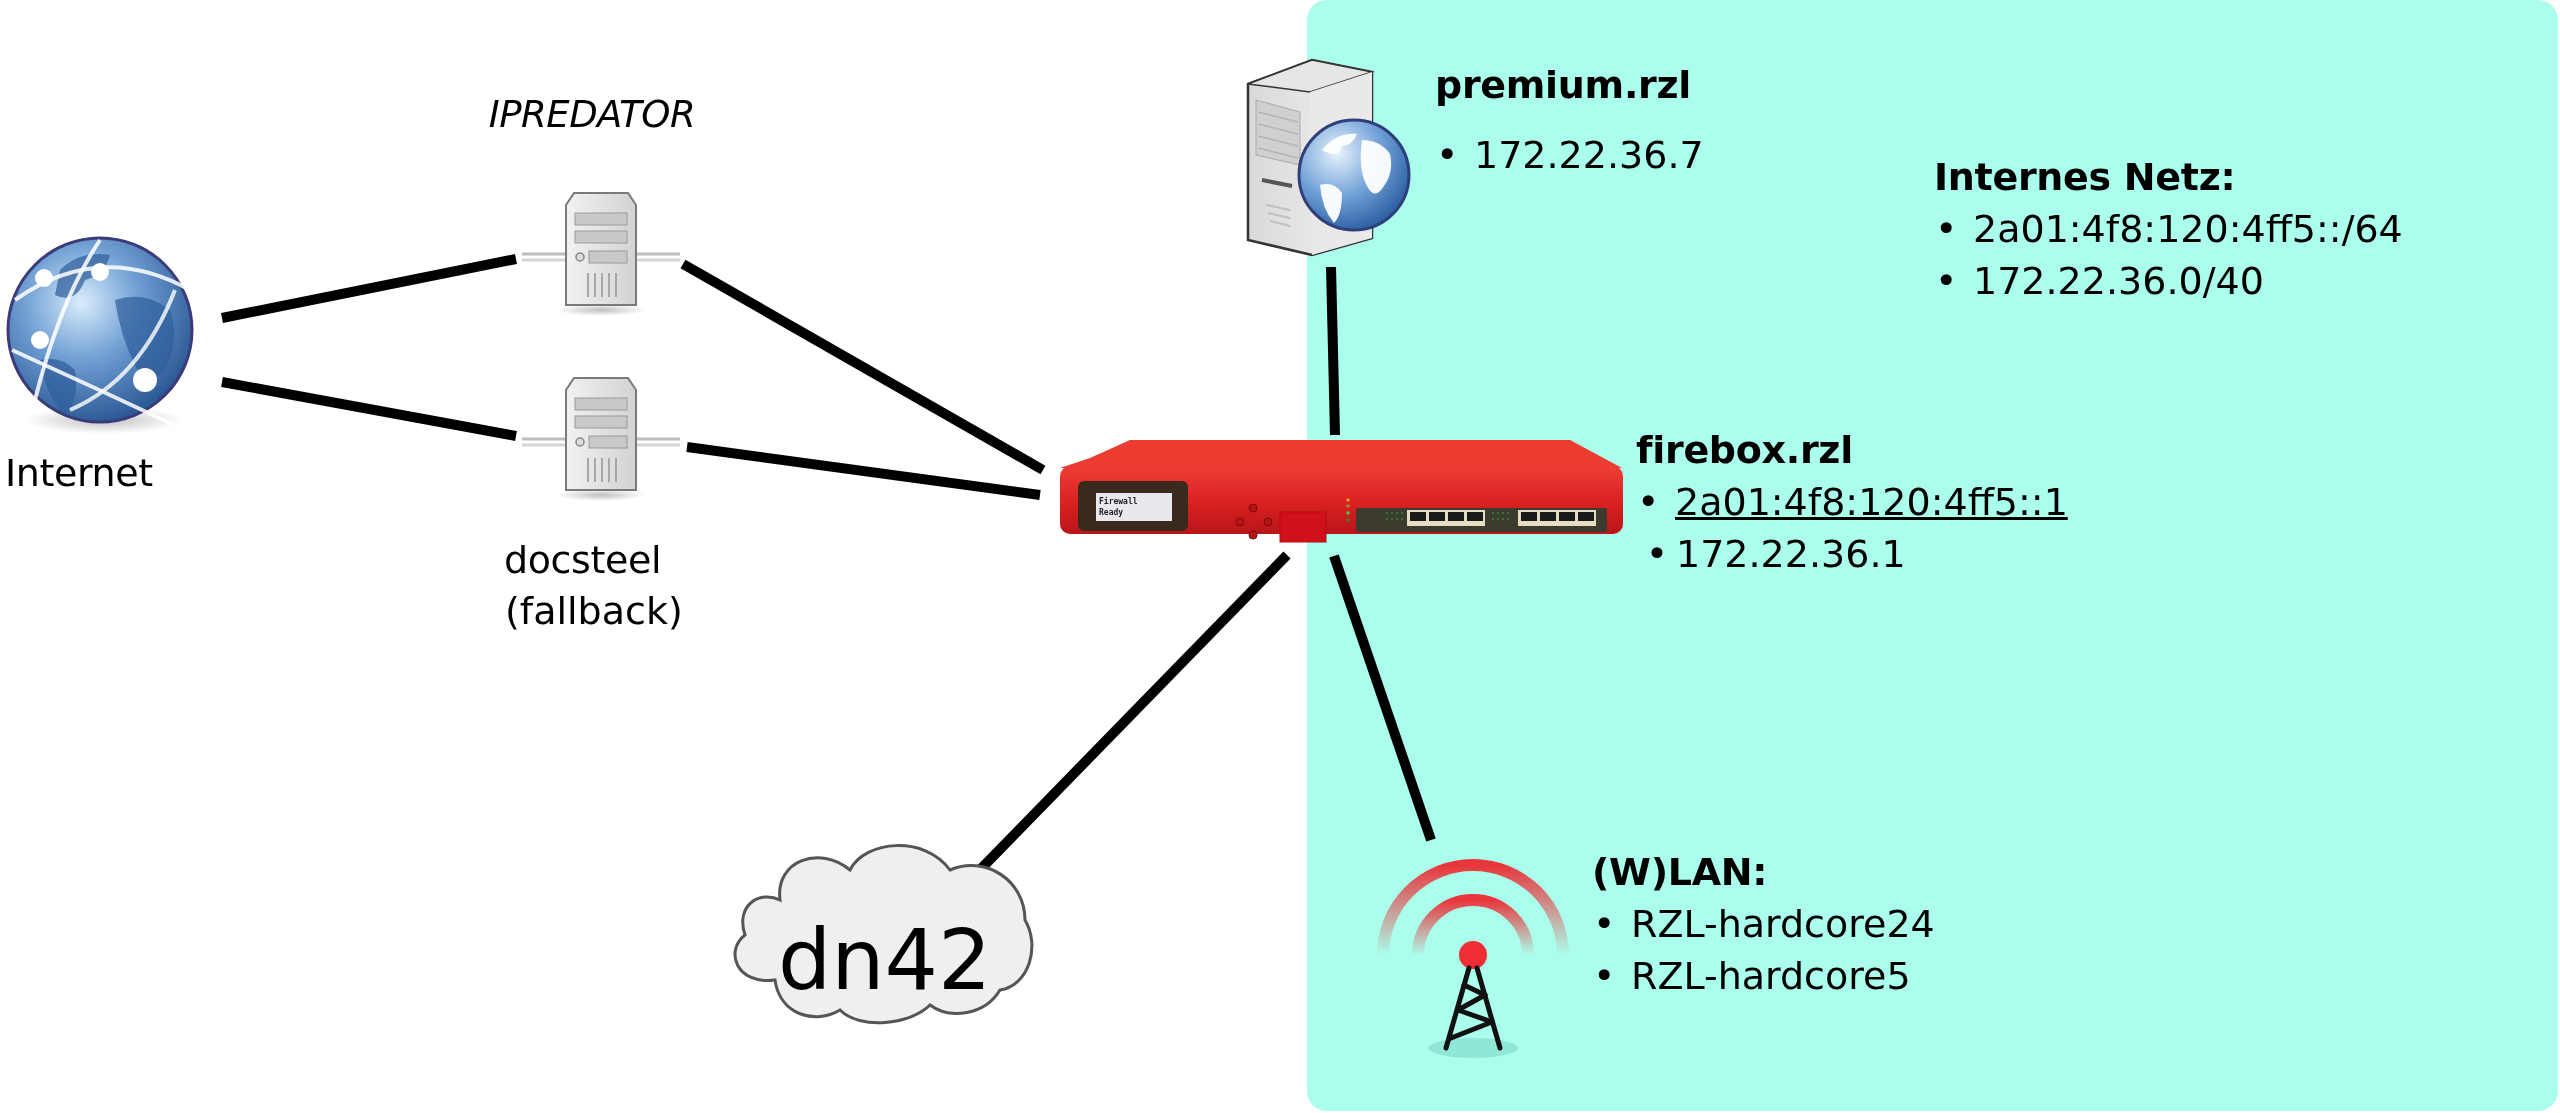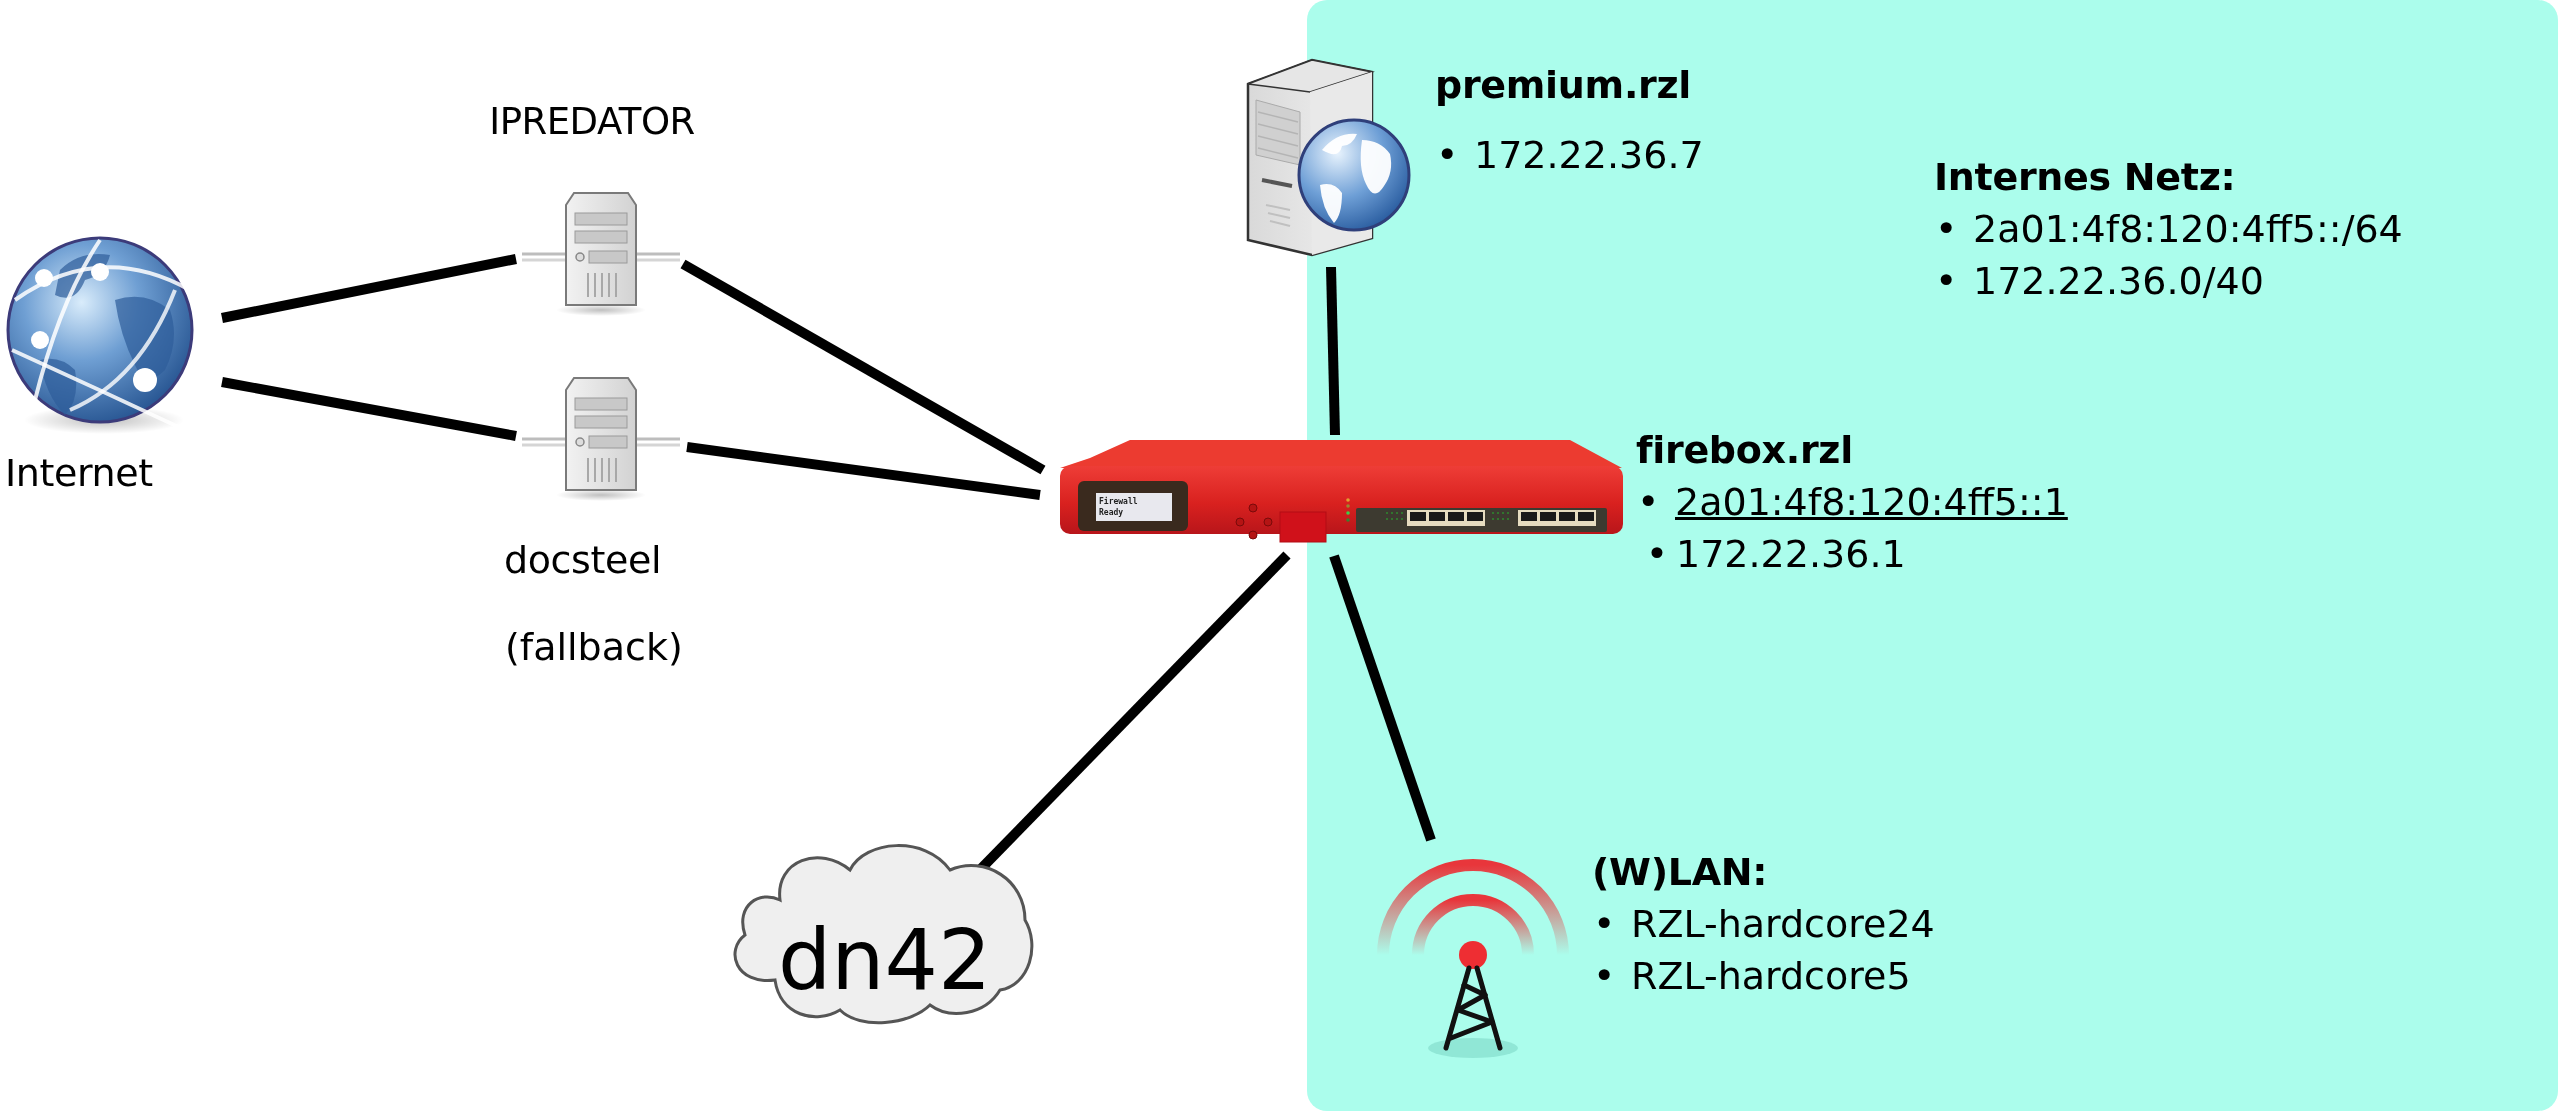--- a/index.html
+++ b/index.html
@@ -206,26 +206,26 @@
       <line x1="1469" y1="968" x2="1446" y2="1048"></line>
       <line x1="1477" y1="968" x2="1500" y2="1048"></line>
       <line x1="1464" y1="985" x2="1485" y2="995"></line>
       <line x1="1485" y1="995" x2="1458" y2="1010"></line>
       <line x1="1458" y1="1010" x2="1492" y2="1022"></line>
       <line x1="1492" y1="1022" x2="1451" y2="1038"></line>
     </g>
   </g>
 </svg>
 
-<div class="lbl center" style="left:592px; top:103px; font-size:37px; letter-spacing:-0.5px;">IPREDATOR</div>
+<div class="lbl center" style="left:592px; top:96px; font-size:37px; letter-spacing:-0.5px;font-style:italic;">IPREDATOR</div>
 
 <div class="lbl" style="left:5px; top:454px; font-size:38px; letter-spacing:-0.4px;">Internet</div>
 
 <div class="lbl" style="left:504px; top:541px; font-size:38px; font-weight:normal; letter-spacing:-0.4px;">docsteel</div>
-<div class="lbl" style="left:505px; top:592px; font-size:38px;margin-top:36px;">(fallback)</div>
+<div class="lbl" style="left:505px; top:592px; font-size:38px;">(fallback)</div>
 
 <div class="lbl cloud-text" style="left:778px; top:918px;">dn42</div>
 
 <div class="lbl title" style="left:1435px; top:66px;">premium.rzl</div>
 <div class="lbl item" style="left:1436px; top:120px;margin-top:16px;">
   <span class="bullet">•</span><span>172.22.36.7</span>
 </div>
 
 <div class="lbl title" style="left:1934px; top:158px;">Internes Netz:</div>
 <div class="lbl item" style="left:1935px; top:210px;">

